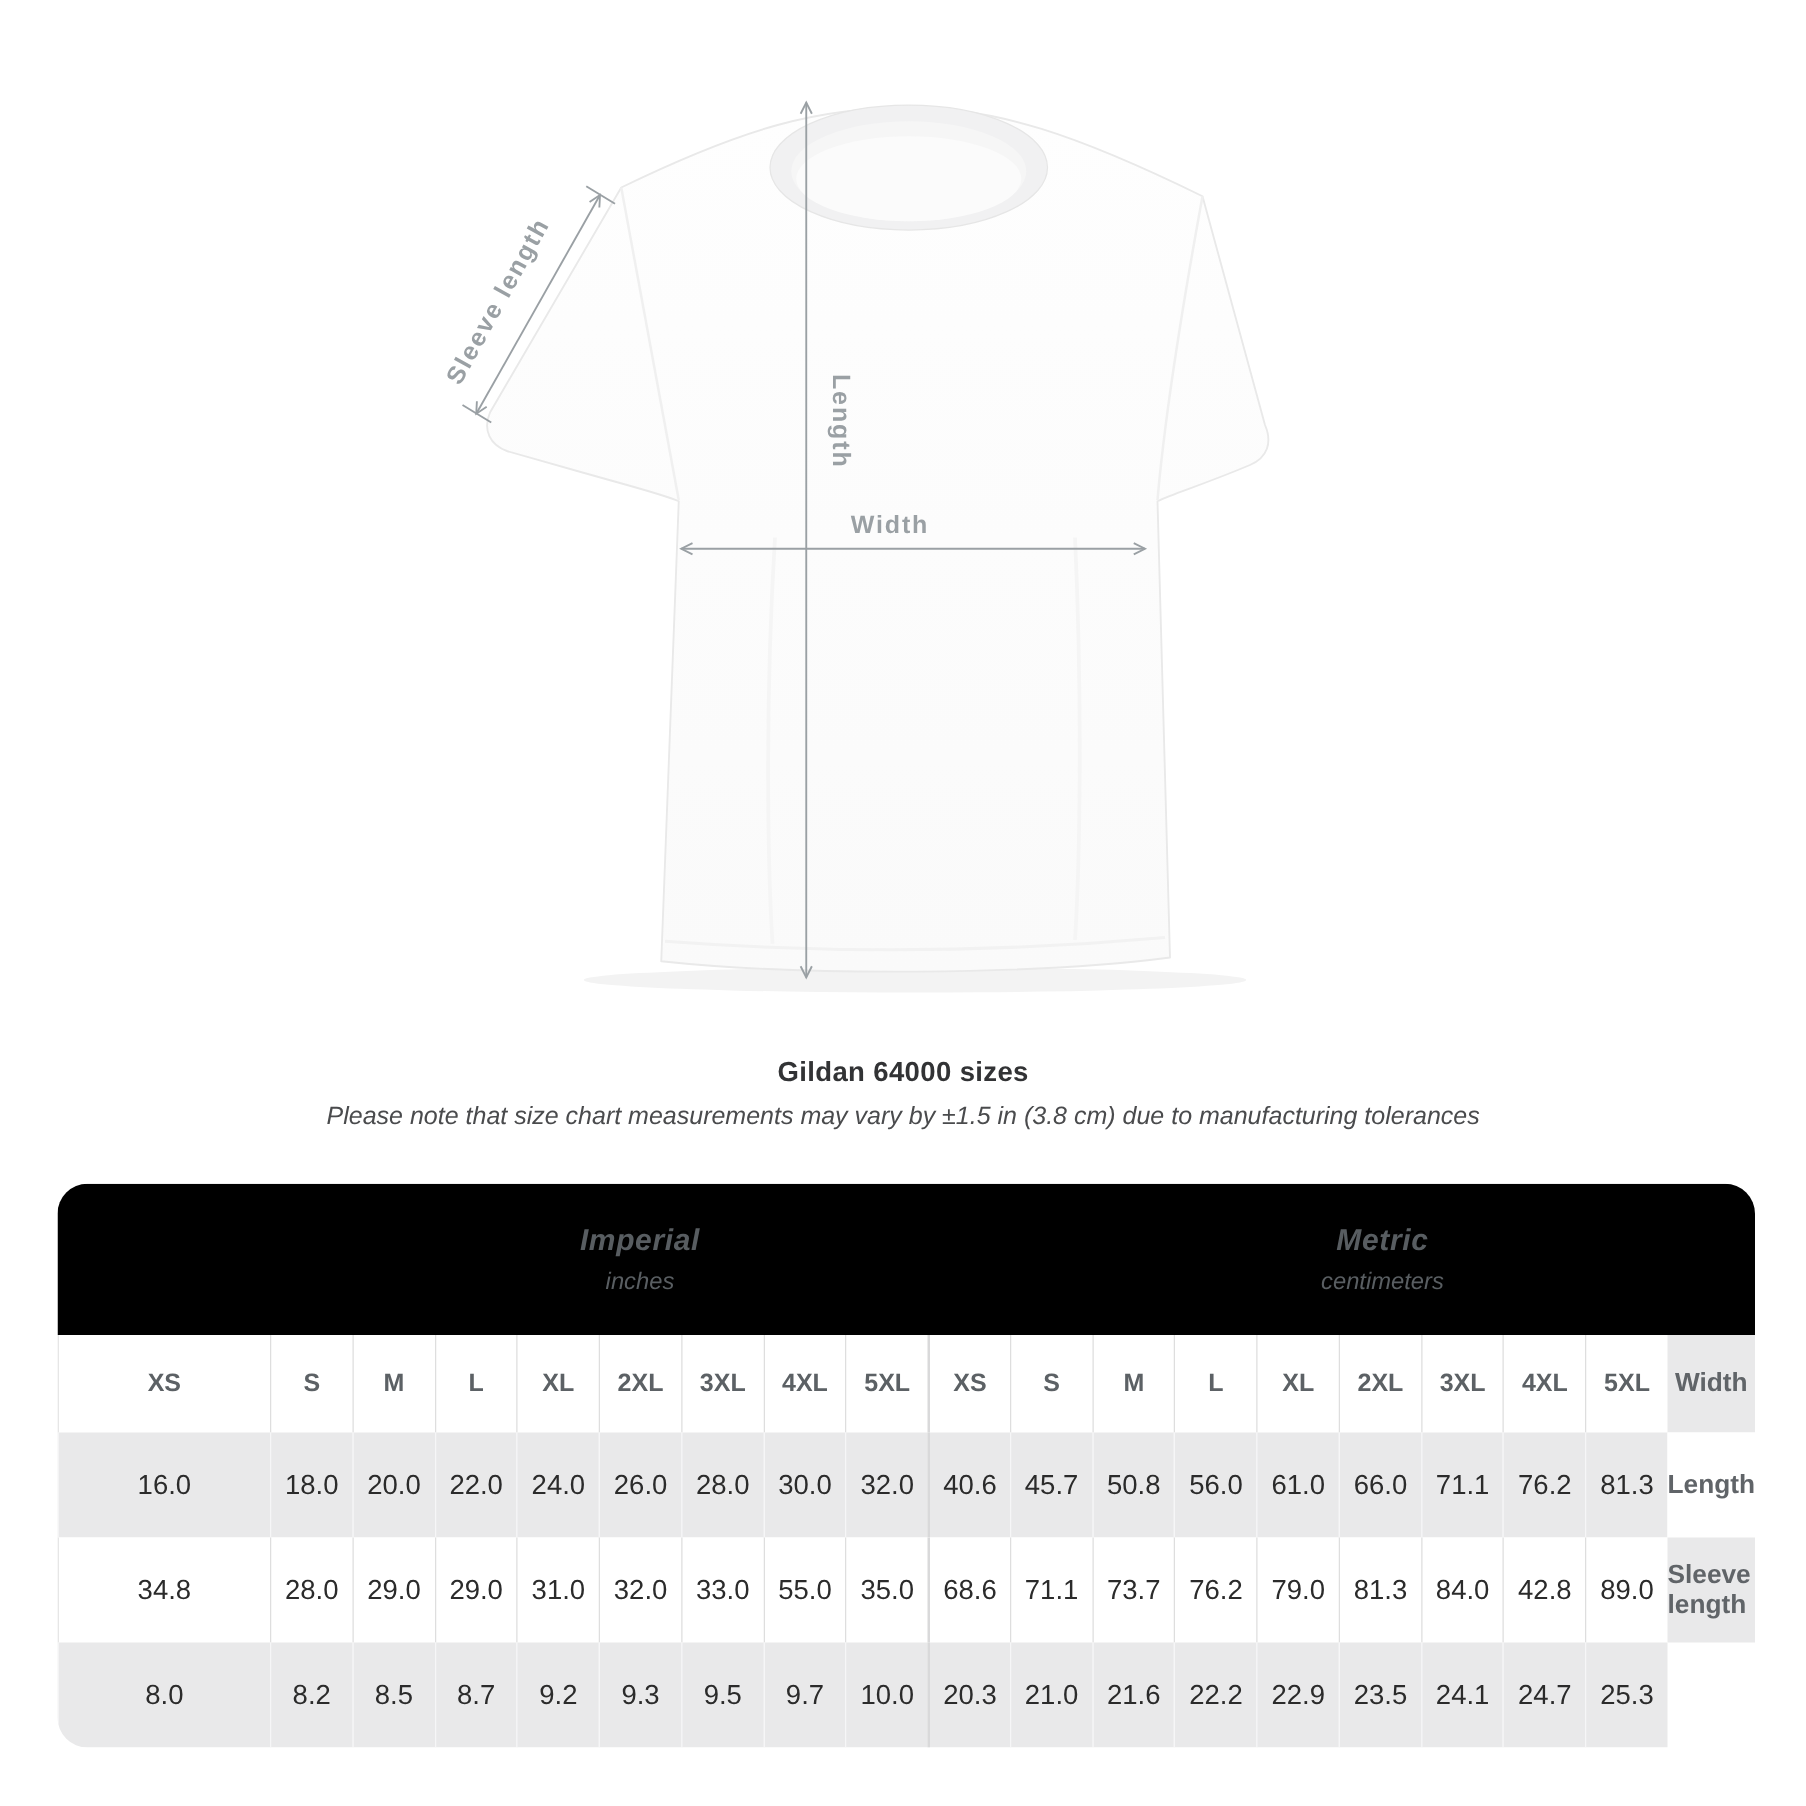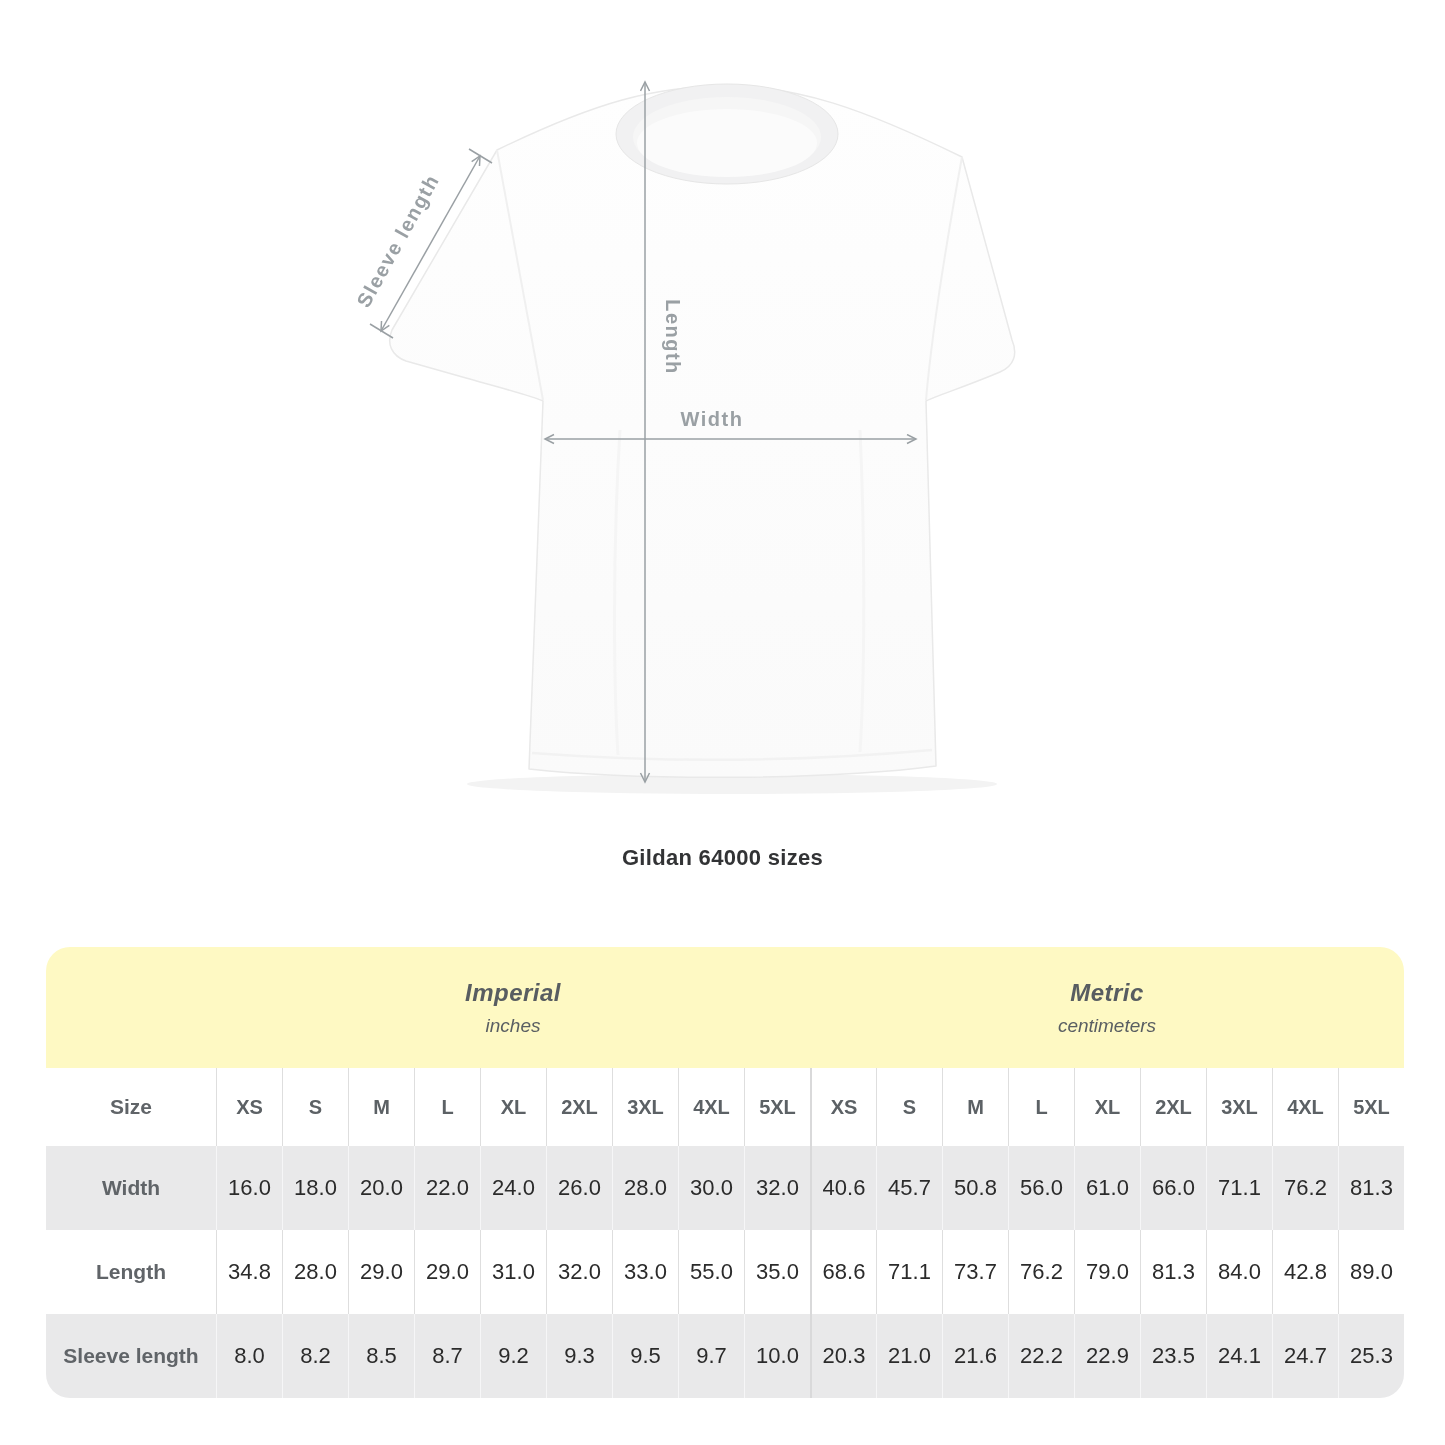--- a/index.html
+++ b/index.html
@@ -32,21 +32,21 @@
   .size-table {
     position: absolute; left: 46px; top: 947px;
     width: 1358px; height: 451px;
     display: grid;
     grid-template-columns: 170px repeat(18, 1fr);
     grid-template-rows: 121px 78px 84px 84px 84px;
     border-radius: 24px;
     overflow: hidden;
     background: #ffffff;
   }
-  .band { background: #fef9c3; grid-row: 1; display: flex; flex-direction: column; align-items: center; justify-content: center; }
+  .band { background: #000000; grid-row: 1; display: flex; flex-direction: column; align-items: center; justify-content: center; }
   .band-spacer   { grid-column: 1 / 2; }
   .band-imperial { grid-column: 2 / 11; }
   .band-metric   { grid-column: 11 / 20; }
   .group-label { font-size: 24px; font-weight: bold; font-style: italic; color: #585d61; letter-spacing: 0.5px; }
   .group-sub   { margin-top: 8px; font-size: 19px; font-style: italic; color: #595e62; }
 
   .cell {
     display: flex; align-items: center; justify-content: center;
     border-left: 1px solid #dedede;
     background: #ffffff;
@@ -106,33 +106,33 @@
     <text class="dim-label" x="712" y="426" text-anchor="middle">Width</text>
 
     <line x1="381" y1="331" x2="480" y2="156" stroke="#9aa0a4" stroke-width="1.5" marker-start="url(#ah)" marker-end="url(#ah)"></line>
     <line x1="469" y1="149" x2="492" y2="163" stroke="#9aa0a4" stroke-width="1.5"></line>
     <line x1="370" y1="324" x2="393" y2="338" stroke="#9aa0a4" stroke-width="1.5"></line>
     <text class="dim-label" x="404" y="244" text-anchor="middle" transform="rotate(-61 404 244)">Sleeve length</text>
   </svg>
 
   <div class="heading">
     <h1>Gildan 64000 sizes</h1>
+    <p>Please note that size chart measurements may vary by ±1.5 in (3.8 cm) due to manufacturing tolerances</p>
   </div>
 
   <div id="size-table" class="size-table">
       <div class="band band-spacer"></div>
       <div class="band band-imperial">
         <div class="group-label">Imperial</div>
         <div class="group-sub">inches</div>
       </div>
       <div class="band band-metric">
         <div class="group-label">Metric</div>
         <div class="group-sub">centimeters</div>
       </div>
-      <div class="cell label-cell">Size</div>
       <div class="cell size-cell">XS</div>
       <div class="cell size-cell">S</div>
       <div class="cell size-cell">M</div>
       <div class="cell size-cell">L</div>
       <div class="cell size-cell">XL</div>
       <div class="cell size-cell">2XL</div>
       <div class="cell size-cell">3XL</div>
       <div class="cell size-cell">4XL</div>
       <div class="cell size-cell">5XL</div>
       <div class="cell size-cell sec-start">XS</div>

